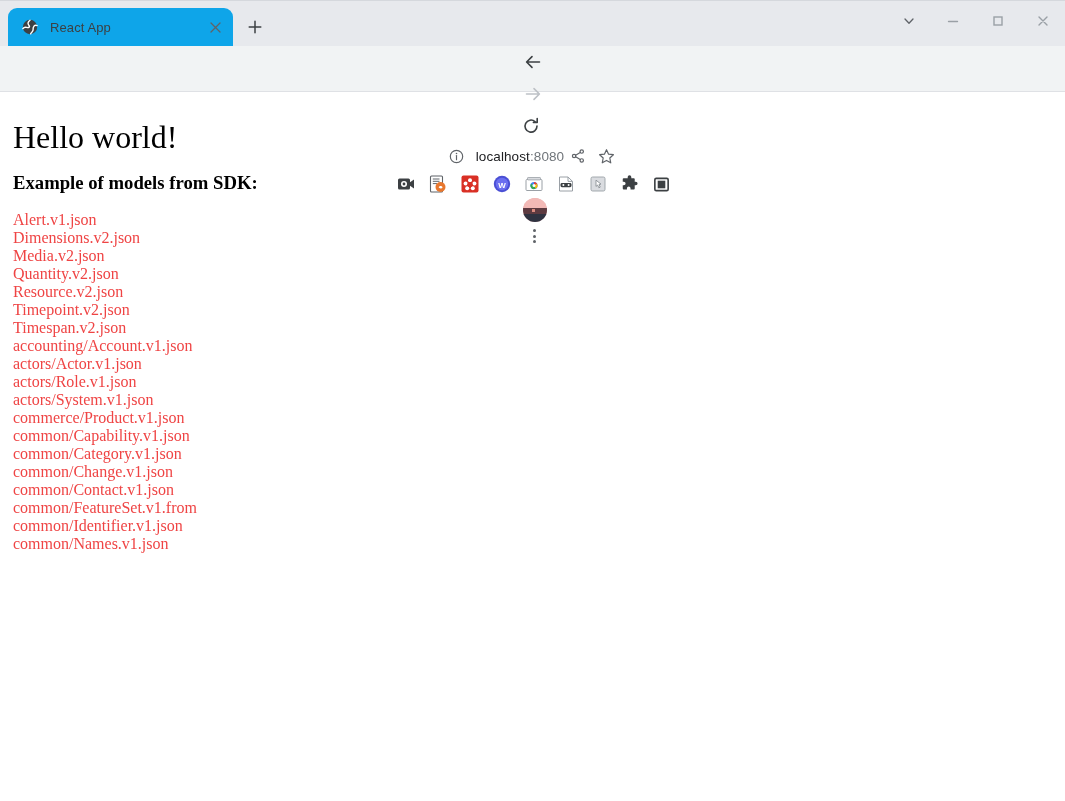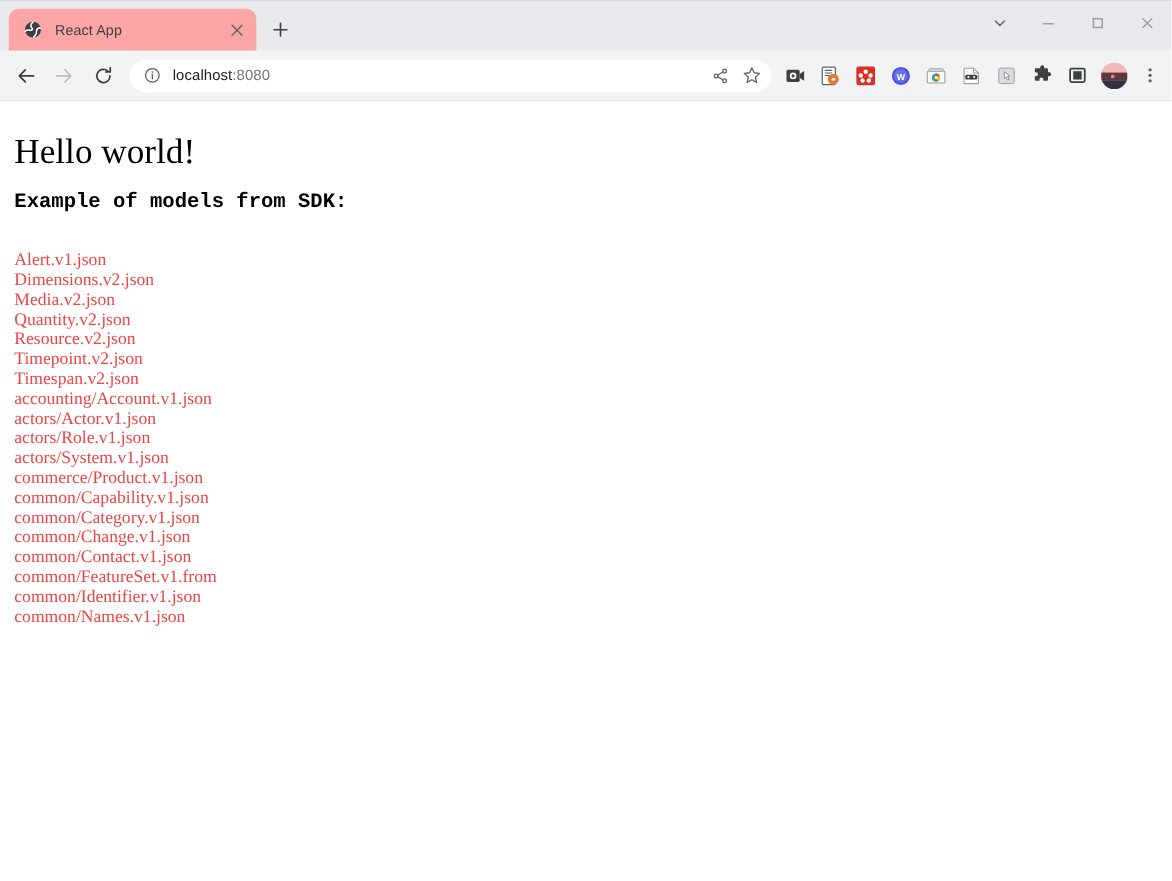--- a/index.html
+++ b/index.html
@@ -33,21 +33,21 @@
     align-items: flex-end;
     padding-left: 8px;
     box-sizing: border-box;
     border-top: 1px solid #d5d8dd;
   }
 
   .tab {
     position: relative;
     height: 38px;
     width: 225px;
-    background: #fca5a5;
+    background: #0ea5e9;
     border-radius: 9px 9px 0 0;
     display: flex;
     align-items: center;
     padding: 0 8px 0 14px;
     box-sizing: border-box;
     cursor: default;
   }
 
   .tab-favicon {
     width: 16px;
@@ -110,20 +110,21 @@
 
   
   .toolbar {
     height: 46px;
     background: #f1f3f4;
     display: flex;
     align-items: center;
     padding: 0 6px 0 8px;
     box-sizing: border-box;
     border-bottom: 1px solid #dfe1e5;
+    flex-direction: column;
   }
 
   .nav-btn {
     width: 32px;
     height: 32px;
     margin-right: 2px;
     display: flex;
     align-items: center;
     justify-content: center;
     border-radius: 50%;
@@ -239,23 +240,22 @@
   .page-h1 {
     font-size: 32px;
     font-weight: normal;
     margin: 21px 0 21px 0;
     line-height: 1.0;
     letter-spacing: 0;
   }
   .page-h3 {
     font-size: 18.7px;
     font-weight: bold;
-    margin: 0 0 35px 0;
+    margin: 0 0 18px 0;
     line-height: 1.0;
-    font-family: Liberation Mono, monospace;
   }
   .model-list {
     list-style: none;
     margin: 0;
     padding: 0;
   }
   .model-list li {
     font-size: 16px;
     line-height: 18px;
     color: #ef4444;

